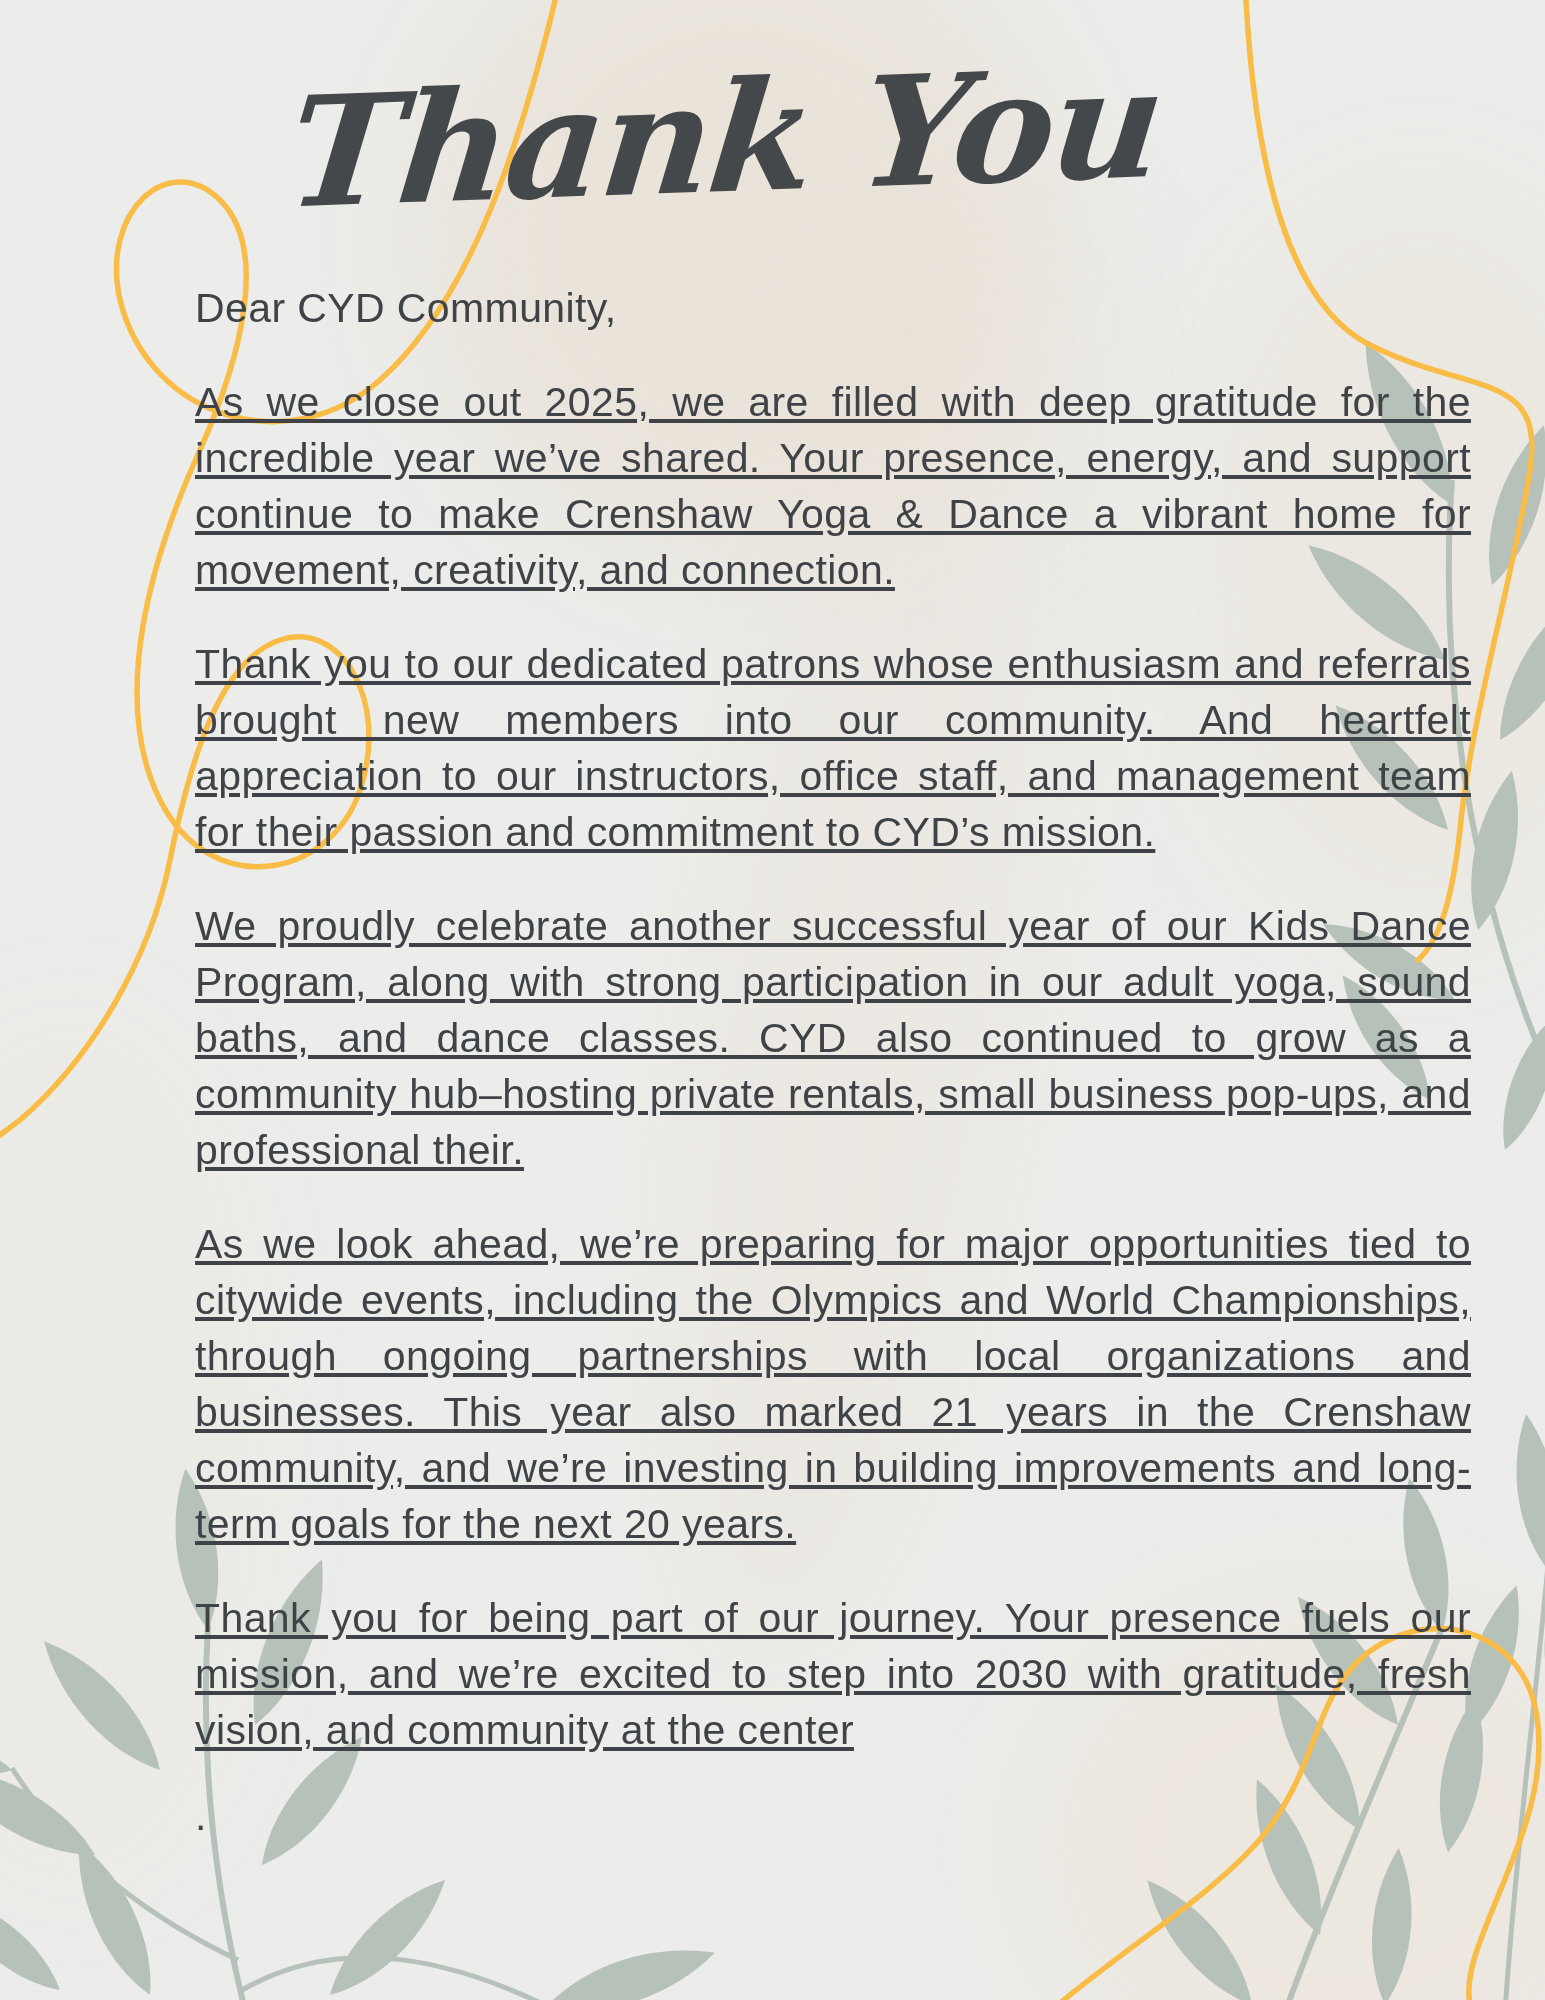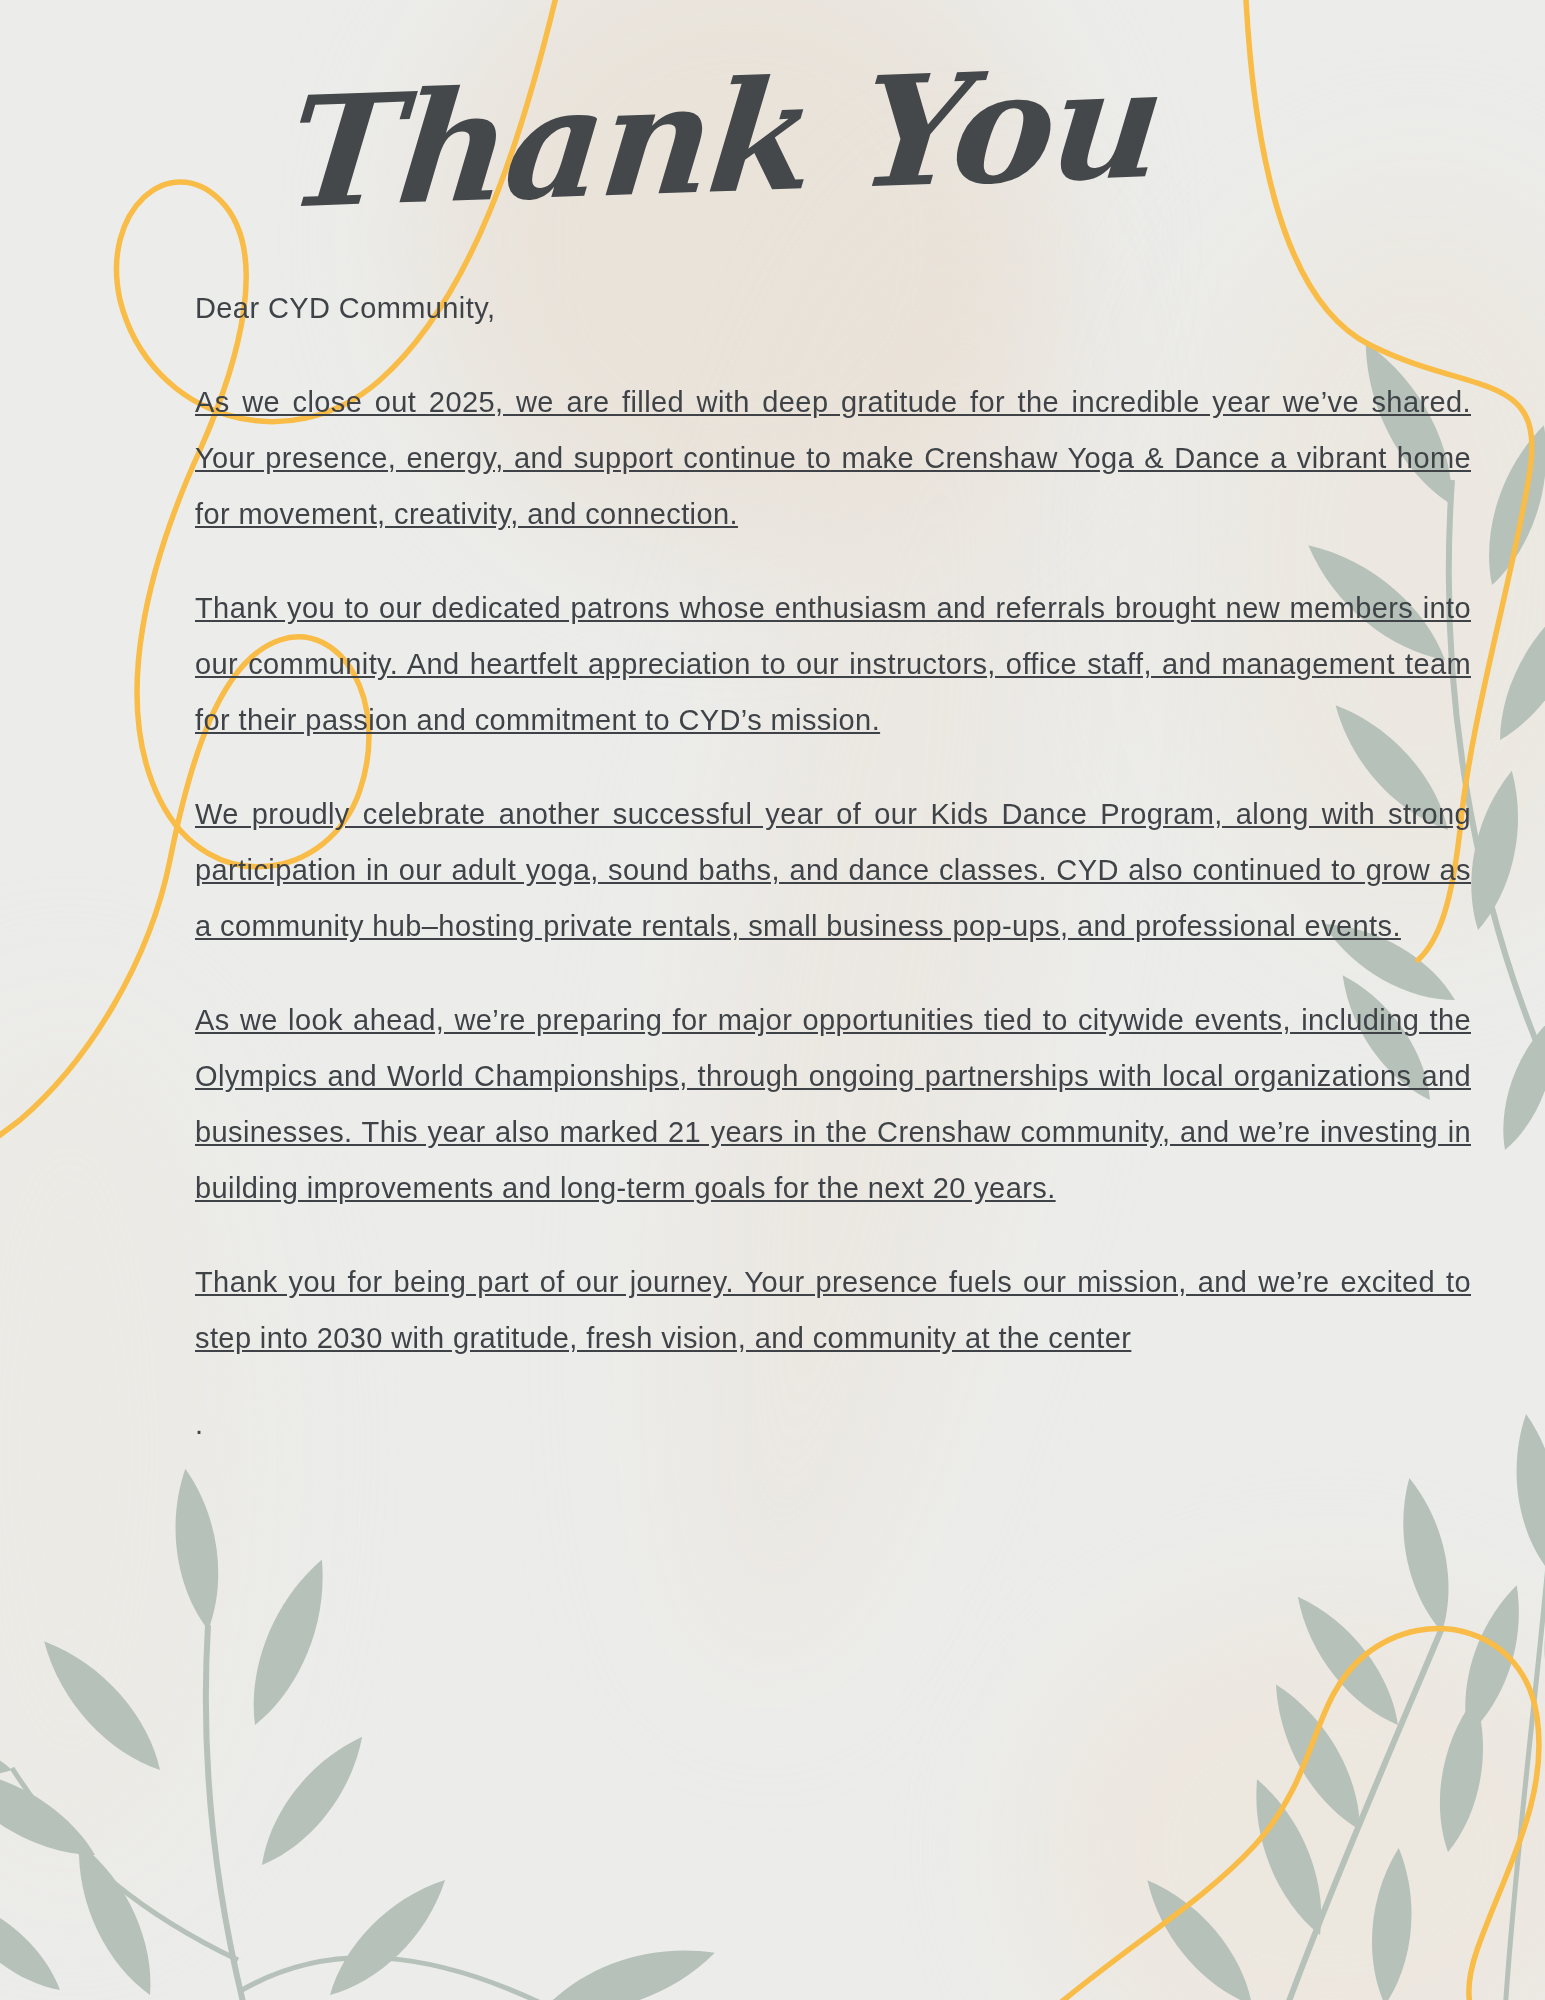--- a/index.html
+++ b/index.html
@@ -32,21 +32,21 @@
     letter-spacing:-3px;
     color:#45484b;
     white-space:nowrap;
   }
 
   .content{
     position:relative;
     z-index:2;
     padding:280px 74px 0 195px;
     color:#3f4347;
-    font-size:29px;
+    font-size:41px;
     line-height:56px;
     letter-spacing:0.4px;
     font-weight:400;
   }
   .content p{margin:0 0 38px 0;}
   .salutation{text-align:left;}
   .para{text-align:justify;text-decoration:underline;}
   .period-line{line-height:40px;margin:0 0 2px 0 !important;}
   .closing-block p{margin:0;line-height:55px;}
 </style>
@@ -123,19 +123,19 @@
            C1465,1985 1468,2005 1475,2020"></path>
     </g>
   </svg>
 
   <div class="title">Thank You</div>
 
   <div class="content">
     <p class="salutation">Dear CYD Community,</p>
     <p class="para">As we close out 2025, we are filled with deep gratitude for the incredible year we’ve shared. Your presence, energy, and support continue to make Crenshaw Yoga &amp; Dance a vibrant home for movement, creativity, and connection.</p>
     <p class="para">Thank you to our dedicated patrons whose enthusiasm and referrals brought new members into our community. And heartfelt appreciation to our instructors, office staff, and management team for their passion and commitment to CYD’s mission.</p>
-    <p class="para">We proudly celebrate another successful year of our Kids Dance Program, along with strong participation in our adult yoga, sound baths, and dance classes. CYD also continued to grow as a community hub–hosting private rentals, small business pop-ups, and professional events.</p>
+    <p class="para">We proudly celebrate another successful year of our Kids Dance Program, along with strong participation in our adult yoga, sound baths, and dance classes. CYD also continued to grow as a community hub–hosting private rentals, small business pop-ups, and professional their.</p>
     <p class="para">As we look ahead, we’re preparing for major opportunities tied to citywide events, including the Olympics and World Championships, through ongoing partnerships with local organizations and businesses. This year also marked 21 years in the Crenshaw community, and we’re investing in building improvements and long-term goals for the next 20 years.</p>
     <p class="para">Thank you for being part of our journey. Your presence fuels our mission, and we’re excited to step into 2030 with gratitude, fresh vision, and community at the center</p>
     <p class="period-line">.</p>
   </div>
 
 </div>
 
 </body></html>

